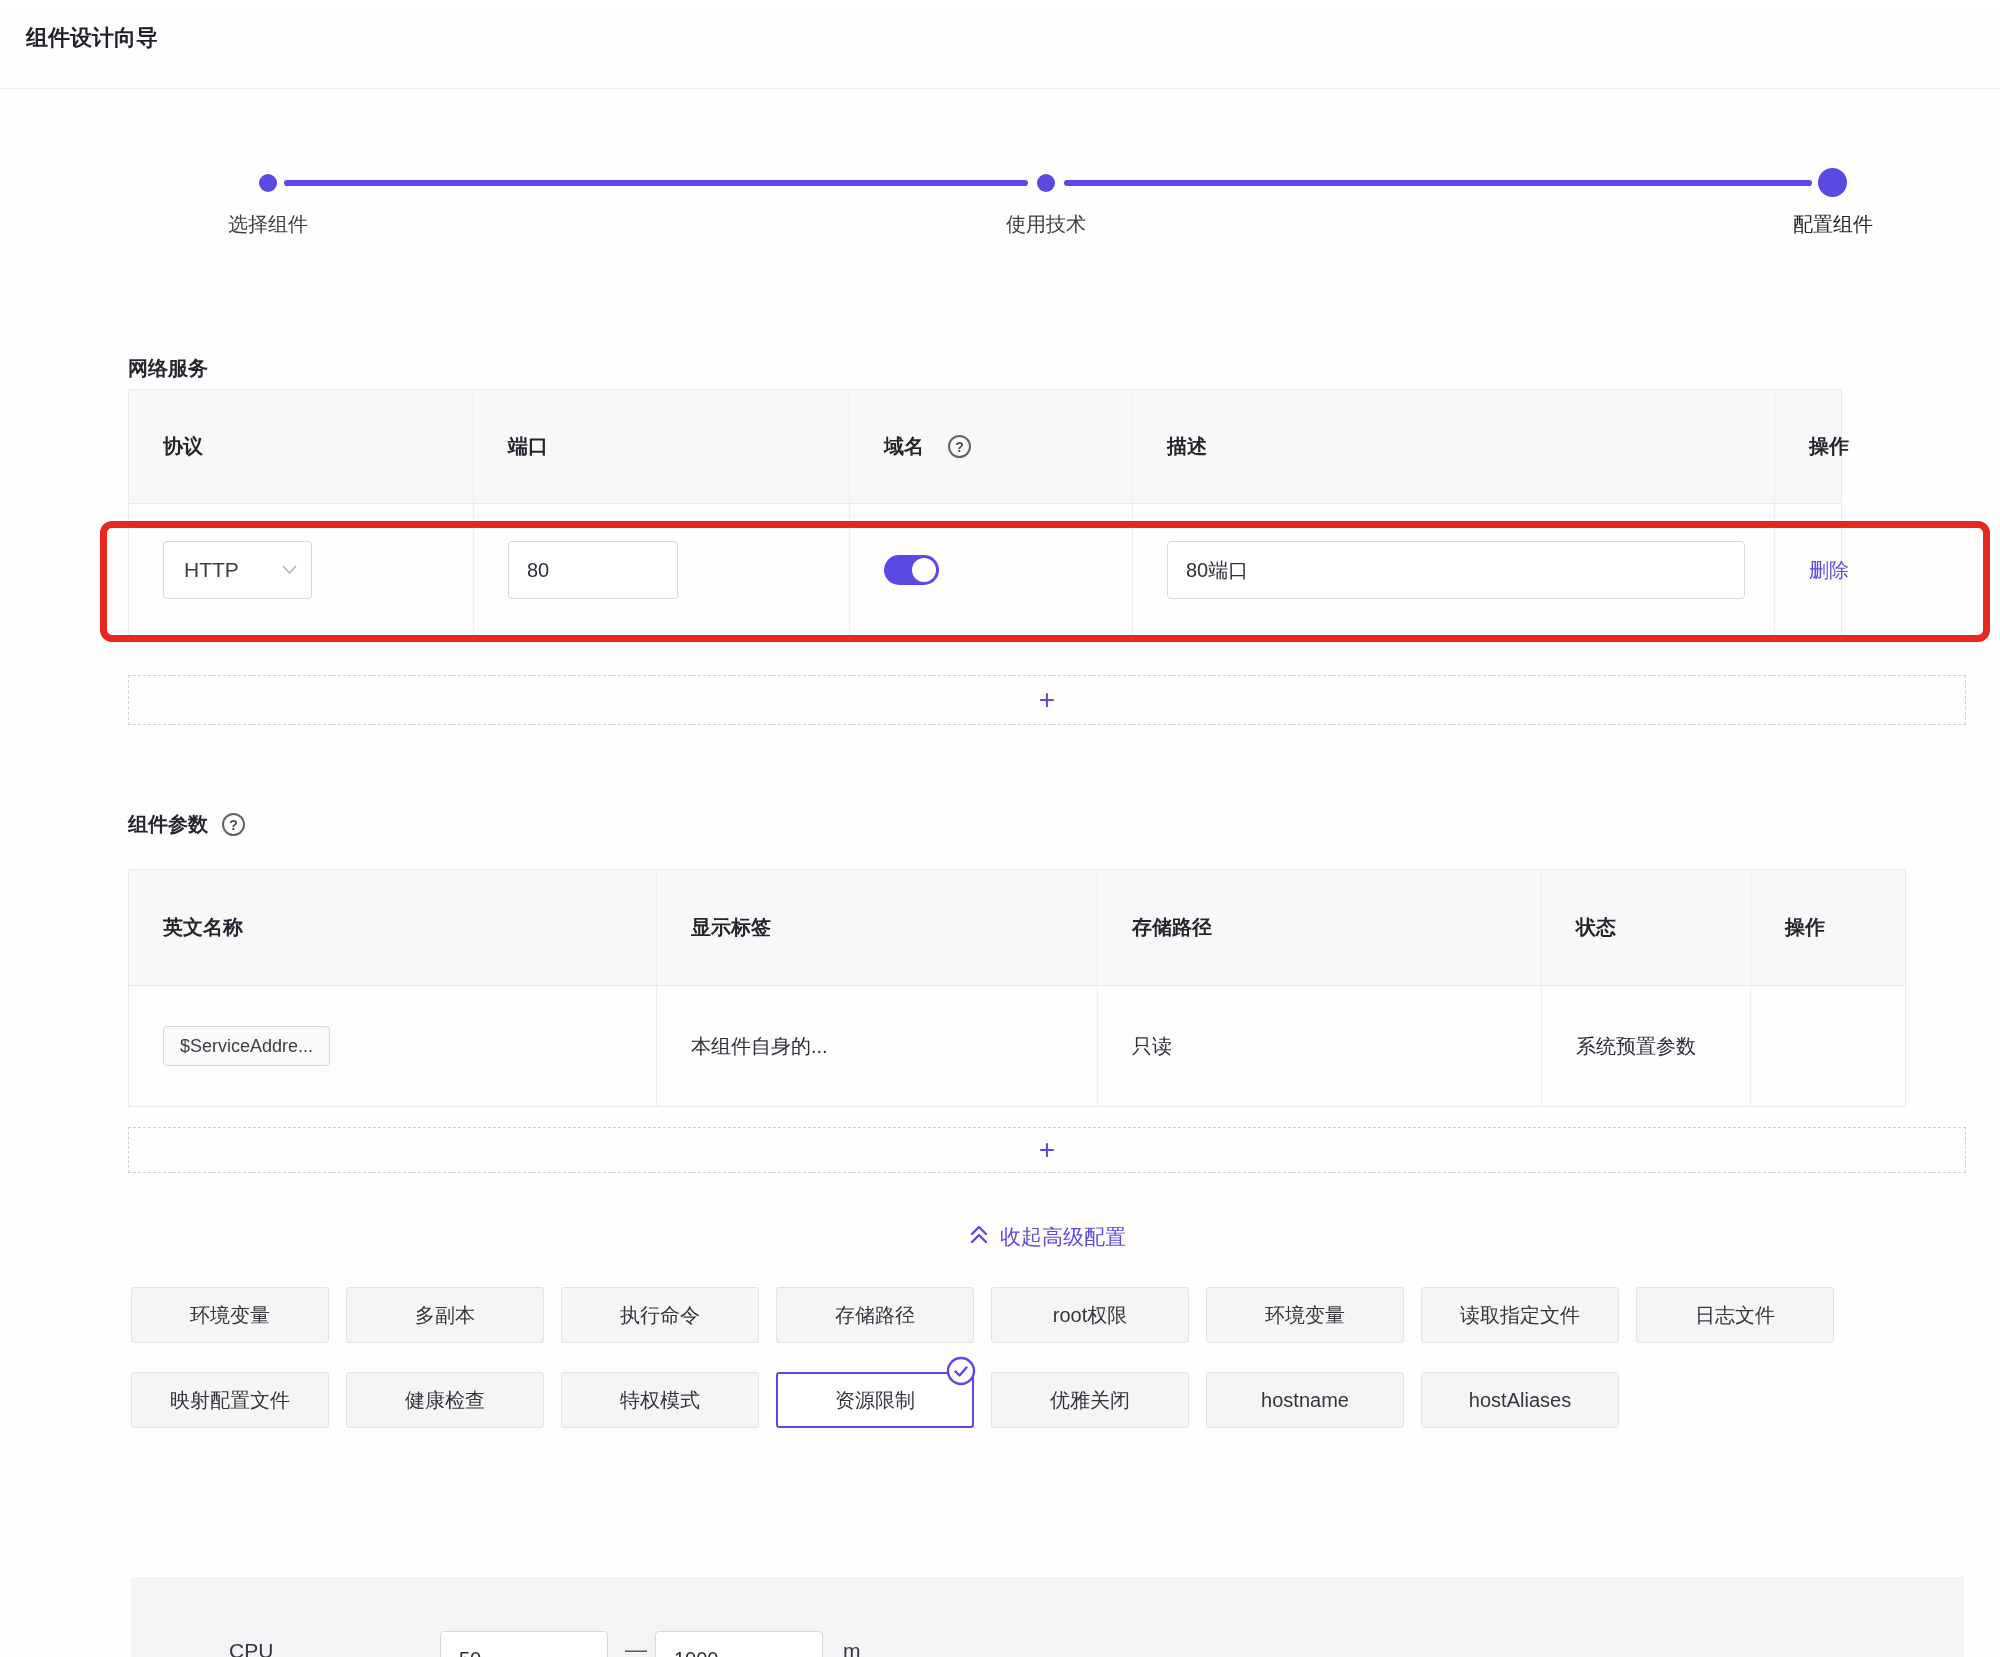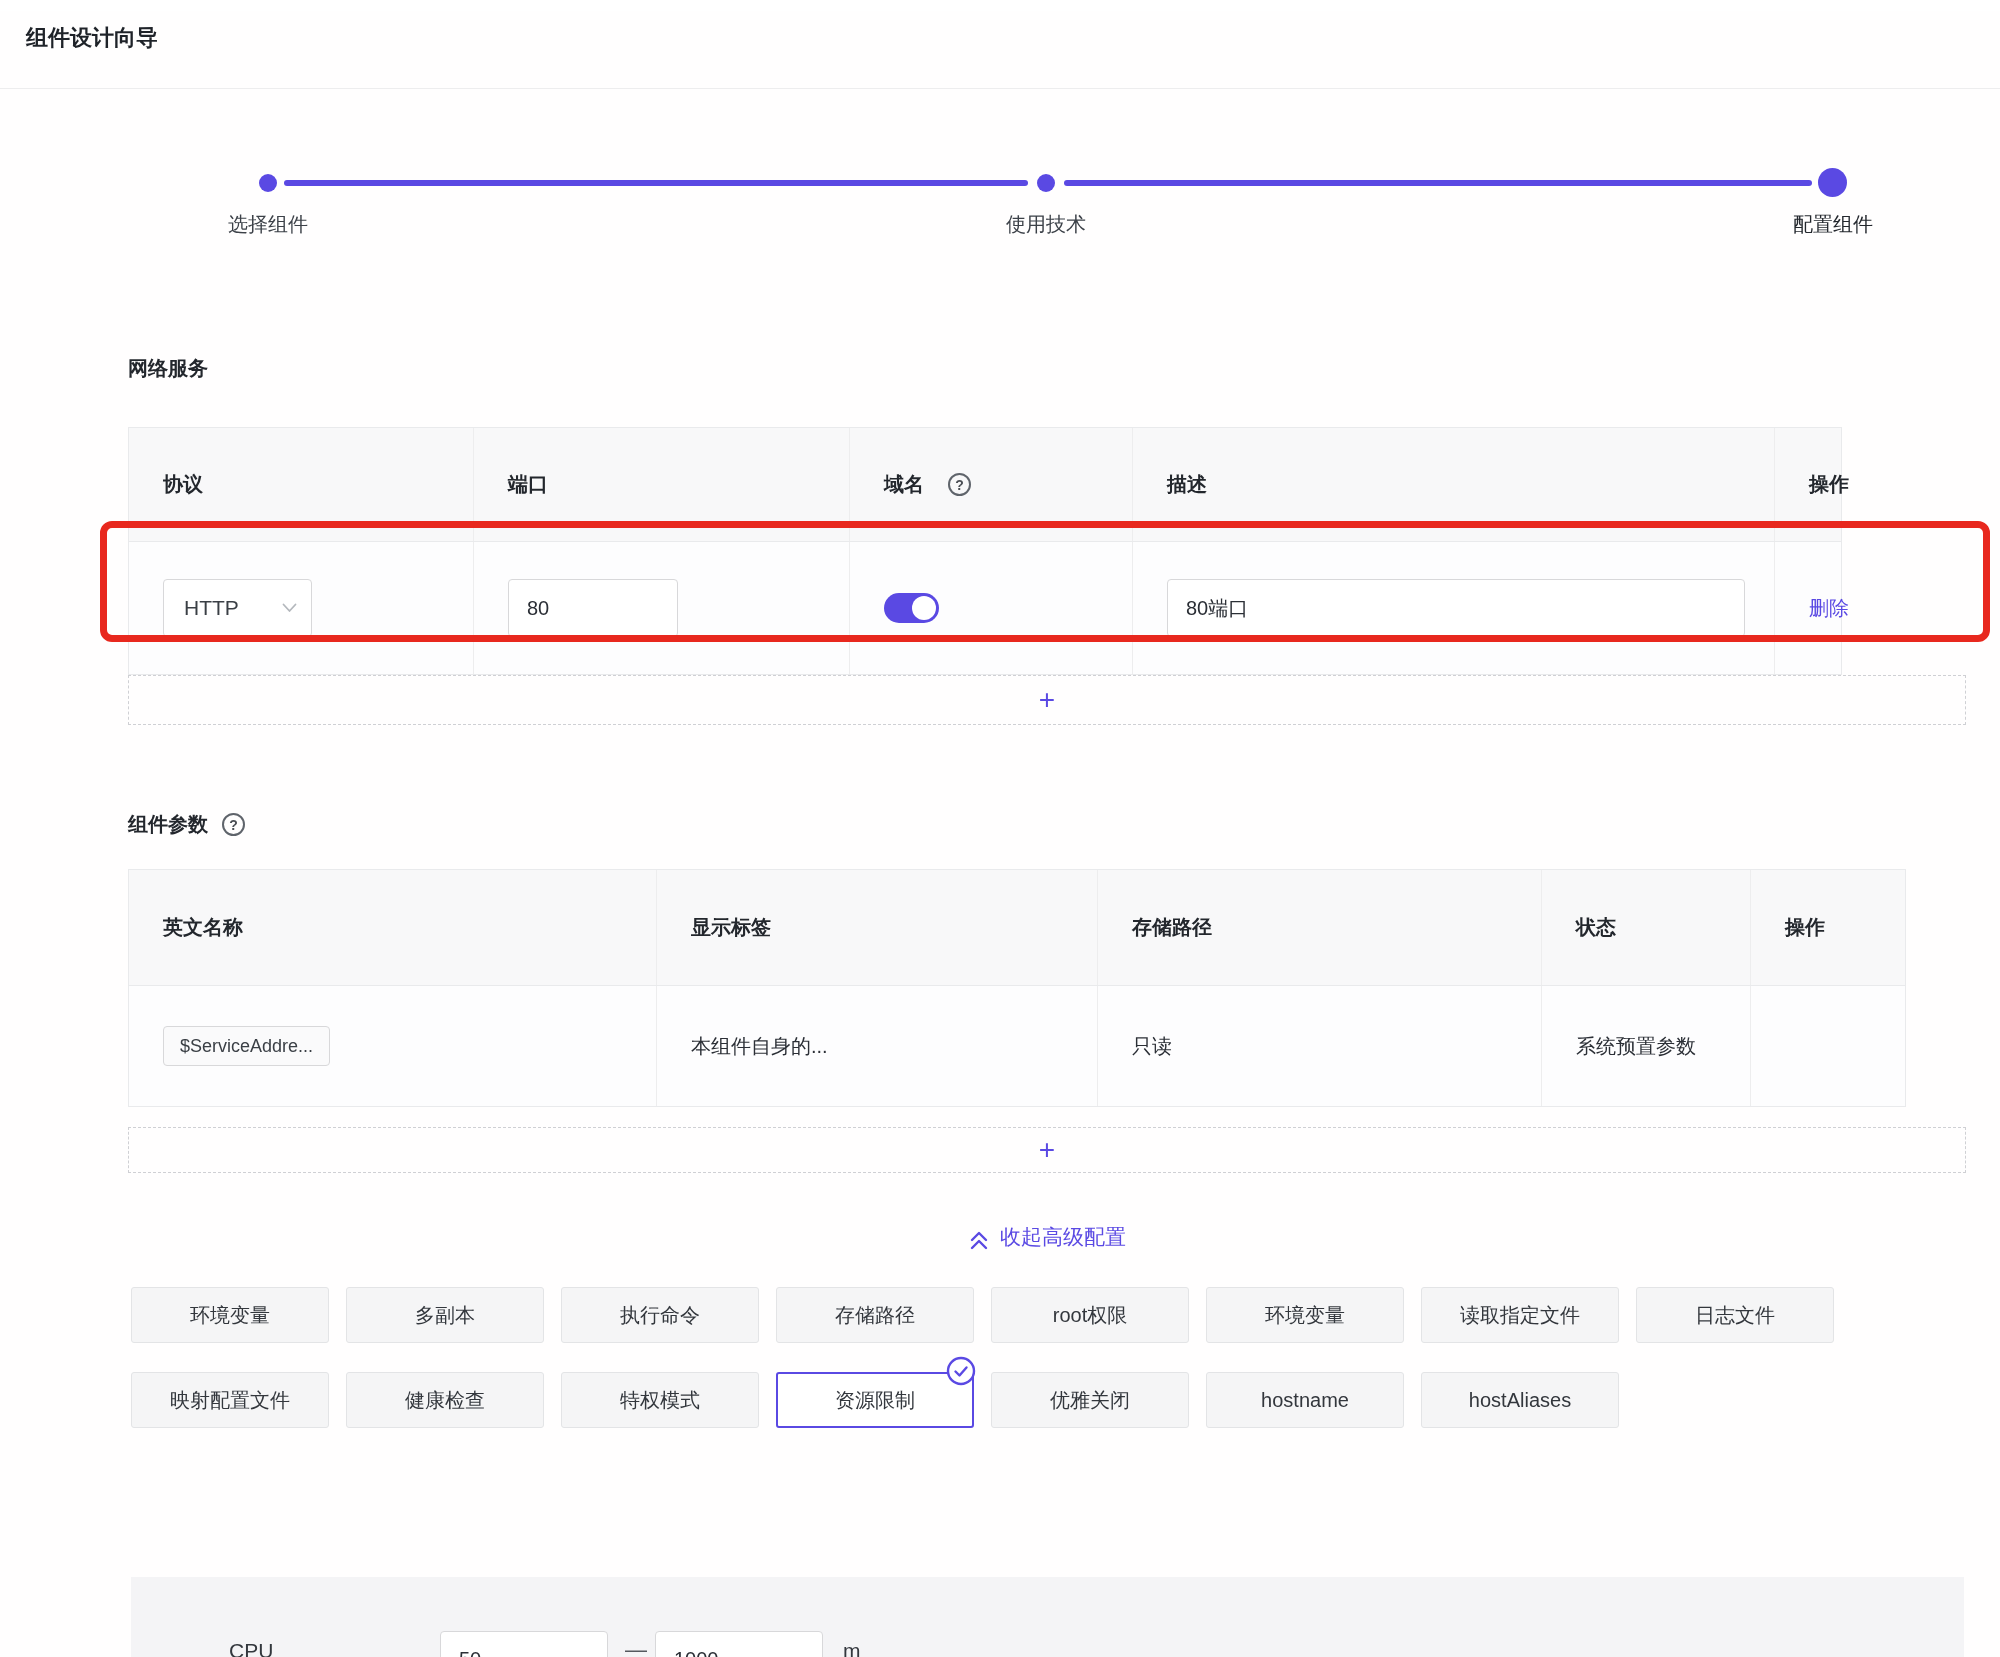--- a/index.html
+++ b/index.html
@@ -27,21 +27,21 @@
 
   
   .section-title { font-size: 20px; font-weight: 700; color: #23272d; display: flex; align-items: center; gap: 14px; }
   .st1 { left: 128px; top: 344px; }
   .st2 { left: 128px; top: 800px; }
   .help-circle { width: 23px; height: 23px; border: 2px solid #5f646b; border-radius: 50%; display: inline-flex;
     align-items: center; justify-content: center; font-size: 14px; font-weight: 700; color: #4a4e54; flex: 0 0 auto; }
 
   
   .tbl { border: 1px solid #e9eaec; background: #fdfdfe; }
-  .tbl1 { left: 128px; top: 416px; width: 1714px; }
+  .tbl1 { left: 128px; top: 378px; width: 1714px; }
   .tbl2 { left: 128px; top: 858px; width: 1778px; }
   .grid1 { display: grid; grid-template-columns: 344px 376px 283px 642px 193px; }
   .grid2 { display: grid; grid-template-columns: 527px 441px 444px 209px 217px; }
   .thead { background: #f8f8f9; border-bottom: 1px solid #e9eaec; }
   .tbl1 .thead { height: 114px; }
   .tbl1 .trow { height: 132px; }
   .tbl2 .thead { height: 116px; }
   .tbl2 .trow { height: 120px; }
   .th, .td { display: flex; align-items: center; padding-left: 34px; border-left: 1px solid #ededee; min-width: 0; }
   .th:first-child, .td:first-child { border-left: none; }
@@ -65,21 +65,21 @@
   .annotation { left: 100px; top: 510px; width: 1890px; height: 121px; border: 7px solid #e8281e;
     border-radius: 12px; pointer-events: none; z-index: 6; }
 
   
   .add-row { left: 128px; width: 1838px; border: 1px dashed #cfd0d4; display: flex; align-items: center;
     justify-content: center; color: #5a49e3; font-size: 28px; font-weight: 300; cursor: pointer; background: #fffefe; }
   .add1 { top: 664px; height: 50px; }
   .add2 { top: 1116px; height: 46px; }
 
   
-  .collapse { left: 128px; top: 1212px; width: 1838px; display: flex; align-items: flex-end; justify-content: center;
+  .collapse { left: 128px; top: 1212px; width: 1838px; display: flex; align-items: flex-start; justify-content: center;
     gap: 10px; color: #5a49e3; font-size: 21px; cursor: pointer; }
 
   
   .options { left: 131px; top: 1276px; width: 1850px; display: flex; flex-wrap: wrap; column-gap: 17px; row-gap: 29px; }
   .opt-btn { width: 198px; height: 56px; background: #f5f5f6; border: 1px solid #e3e4e6; border-radius: 3px;
     display: flex; align-items: center; justify-content: center; font-size: 20px; color: #33373d; cursor: pointer; position: relative; }
   .opt-btn.selected { background: #fff; border: 2px solid #5a49e3; }
   .check-badge { position: absolute; top: -18px; right: -4px; width: 30px; height: 30px; }
 
   

